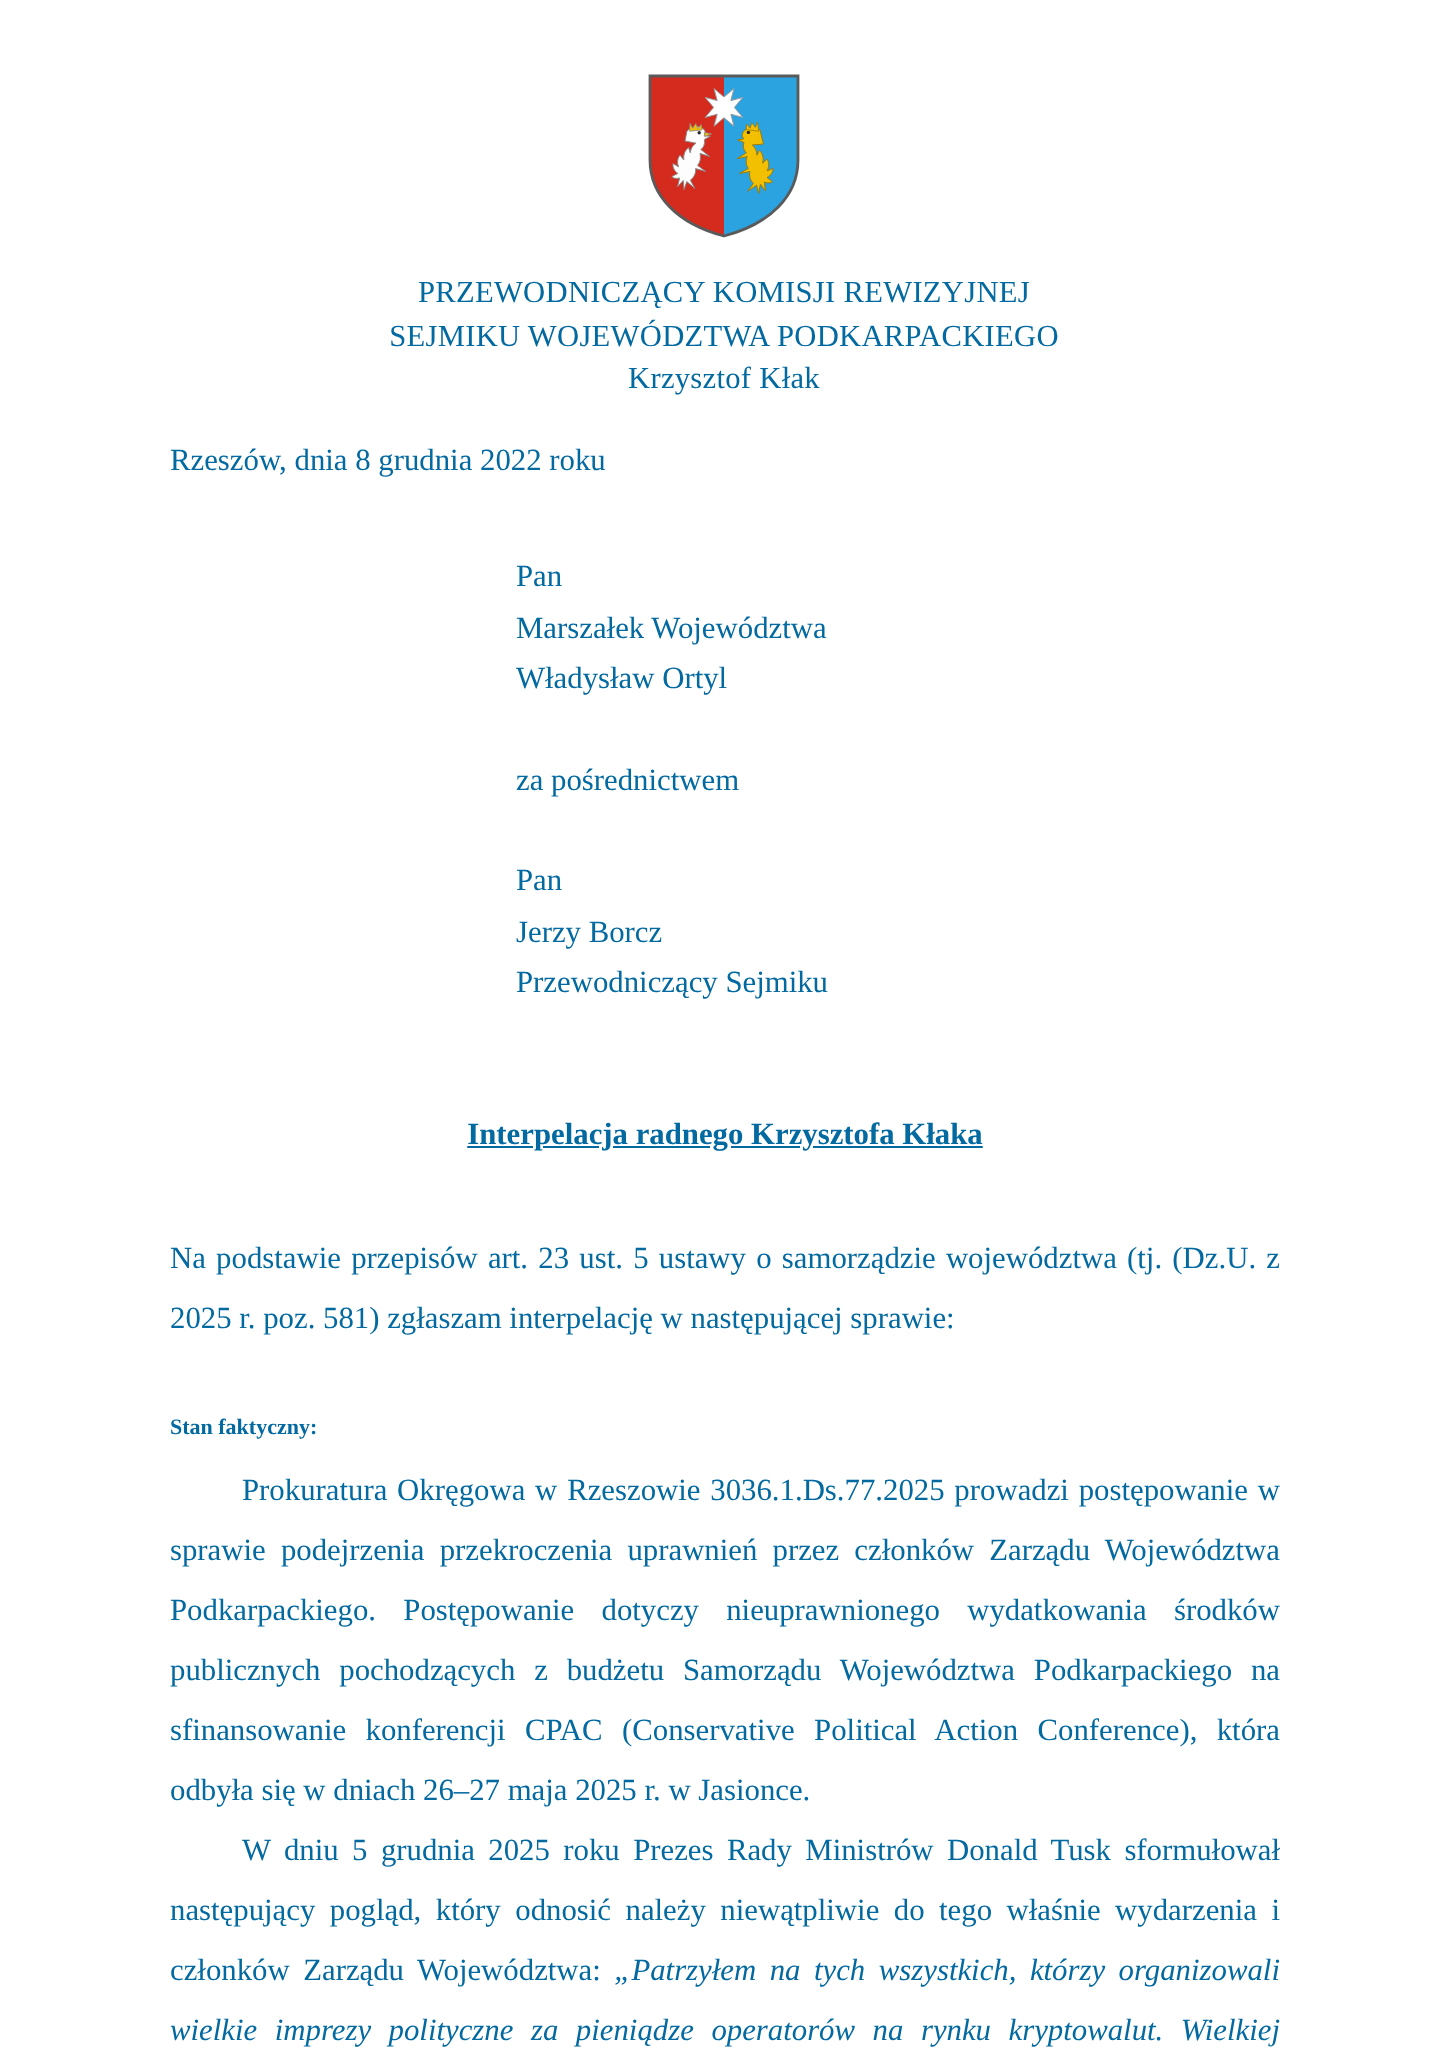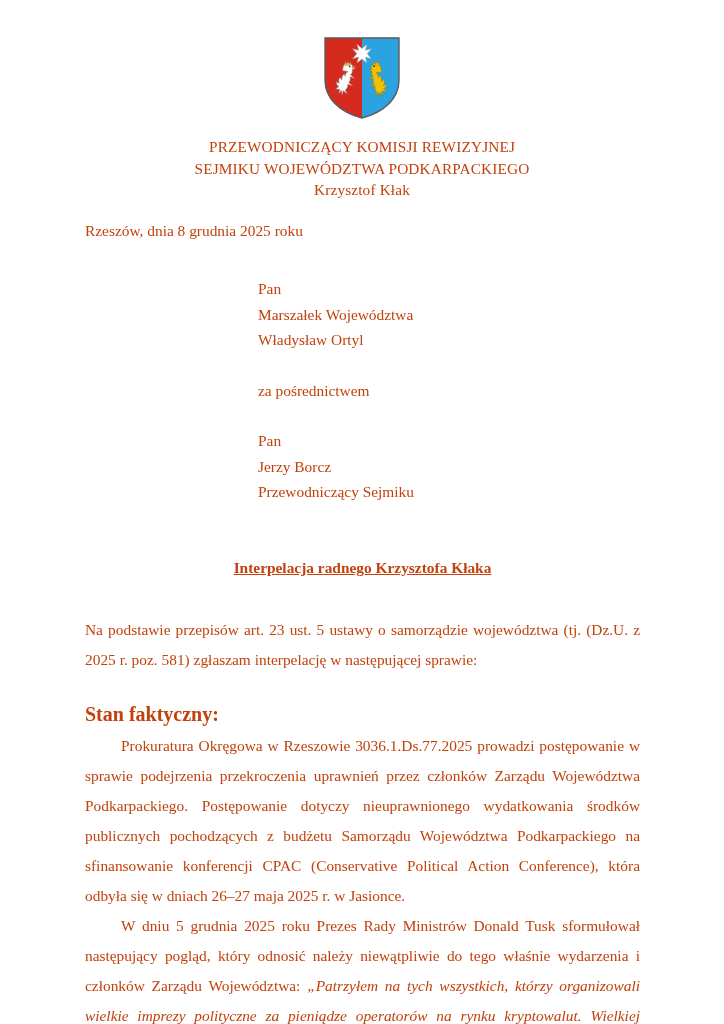--- a/index.html
+++ b/index.html
@@ -8,21 +8,21 @@
     background: #ffffff;
   }
 
   .page {
     position: relative;
     width: 724px;
     height: 1024px;
     background: #ffffff;
     overflow: hidden;
     font-family: "Liberation Serif", "DejaVu Serif", serif;
-    color: #c2410c;
+    color: #0369a1;
     box-sizing: border-box;
   }
 
   
   .crest-wrap {
     position: absolute;
     left: 0;
     right: 0;
     top: 36px;
     display: flex;
@@ -100,21 +100,21 @@
     text-align: justify;
     text-justify: inter-word;
     line-height: 30px;
   }
 
   .section-heading {
     margin: 0;
     padding: 0;
     margin-top: 24px;
     font-weight: bold;
-    font-size: 20px;
+    font-size: 11px;
   }
 
   .para {
     margin: 0;
     padding: 0;
     text-align: justify;
     text-justify: inter-word;
     text-indent: 36px;
     line-height: 30px;
     margin-top: 2px;
@@ -170,21 +170,21 @@
   </div>
 
   <div class="header-block">
     <div class="header-line-1">PRZEWODNICZĄCY KOMISJI REWIZYJNEJ</div>
     <div class="header-line-2">SEJMIKU WOJEWÓDZTWA PODKARPACKIEGO</div>
     <div class="header-name">Krzysztof Kłak</div>
   </div>
 
   <div class="body">
 
-    <p class="date-line">Rzeszów, dnia 8 grudnia 2025 roku</p>
+    <p class="date-line">Rzeszów, dnia 8 grudnia 2022 roku</p>
 
     <div class="addressee">
       <p>Pan</p>
       <p>Marszałek Województwa</p>
       <p>Władysław Ortyl</p>
       <div class="addr-gap"></div>
       <p>za pośrednictwem</p>
       <div class="addr-gap"></div>
       <p>Pan</p>
       <p>Jerzy Borcz</p>

